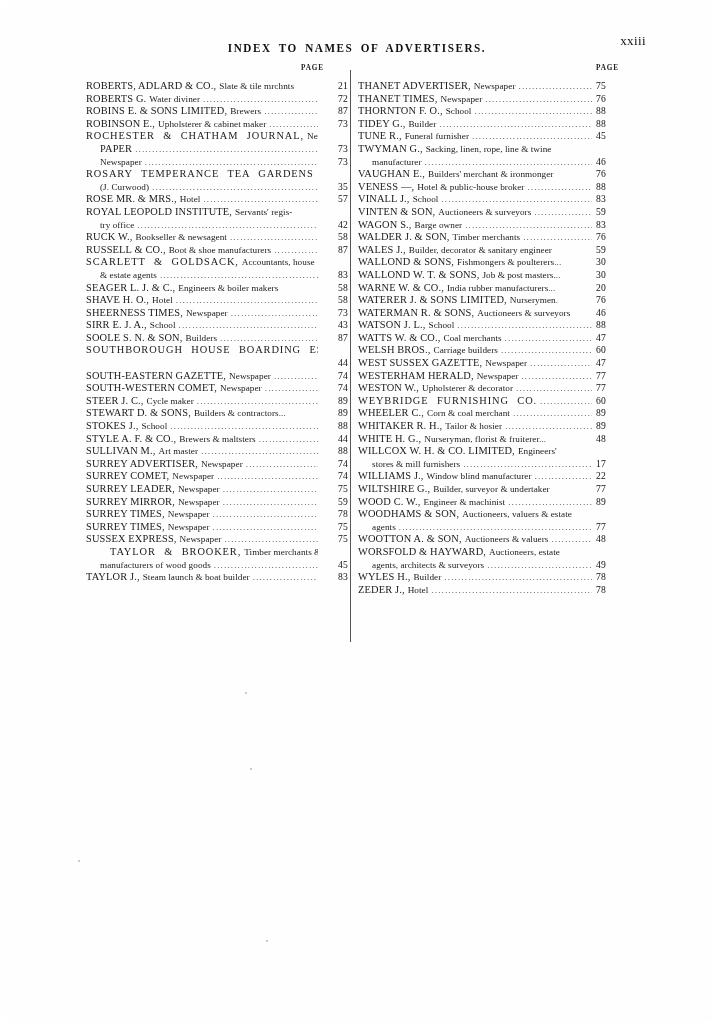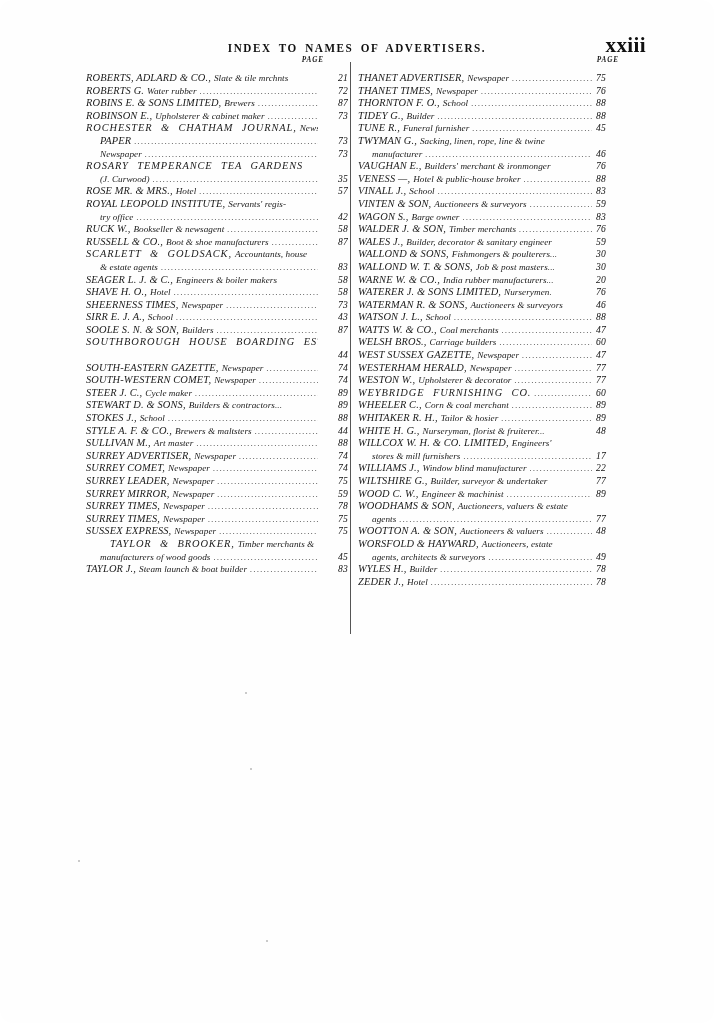--- a/index.html
+++ b/index.html
@@ -41,35 +41,34 @@
     font-weight: 700;
     color: #111;
     text-transform: uppercase;
     display: inline-block;
     transform: scaleY(1.02);
   }
   .folio {
     position: absolute;
     right: 68px;
     top: 33px;
-    font-size: 21px;
-    font-weight: 700;
+    font-size: 13px;
+    font-weight: 400;
     letter-spacing: 0.4px;
     color: #111;
     font-family: "Liberation Serif", serif;
   }
 
   
   .index-body {
     position: absolute;
     left: 86px;
-    top: 56px;
+    top: 64px;
     width: 556px;
     height: 590px;
-    font-style: italic;
   }
 
   .col {
     position: absolute;
     top: 0;
     width: 262px;
   }
   .col-left  { left: 0; }
   .col-right { left: 272px; }
 
@@ -202,21 +201,21 @@
             </div>
             <div class="entry-num">21</div>
           </div>
         </div>
         <div class="entry">
           <div class="entry-line">
             <div class="entry-text">
               <div class="flexline">
                 <span class="nm nogrow">ROBERTS G.</span>
                 <span class="sp nogrow"></span>
-                <span class="ds nogrow">Water rubber</span>
+                <span class="ds nogrow">Water diviner</span>
                 <span class="sp nogrow"></span>
                 <span class="lead grow">......................................................................</span>
               </div>
             </div>
             <div class="entry-num">72</div>
           </div>
         </div>
         <div class="entry">
           <div class="entry-line">
             <div class="entry-text">

